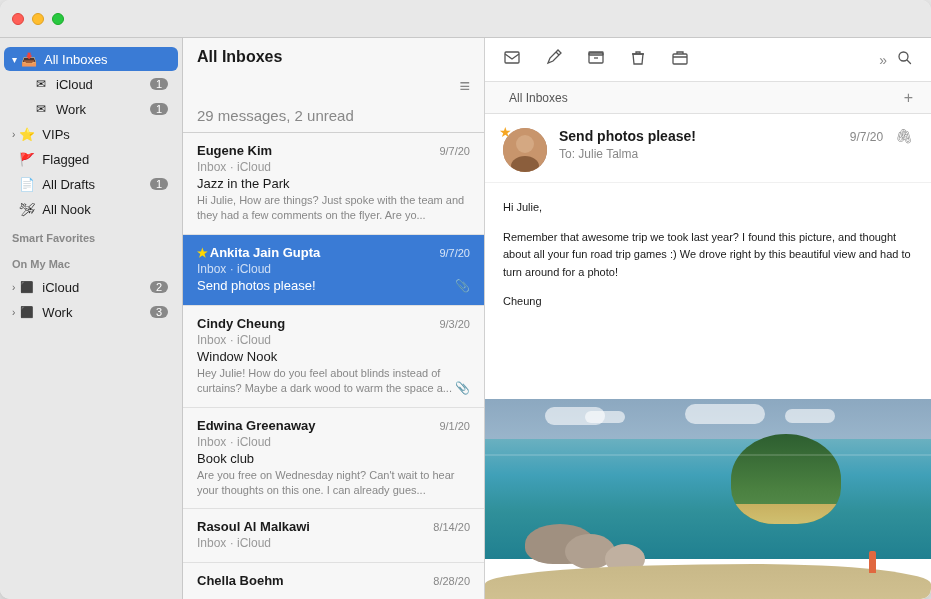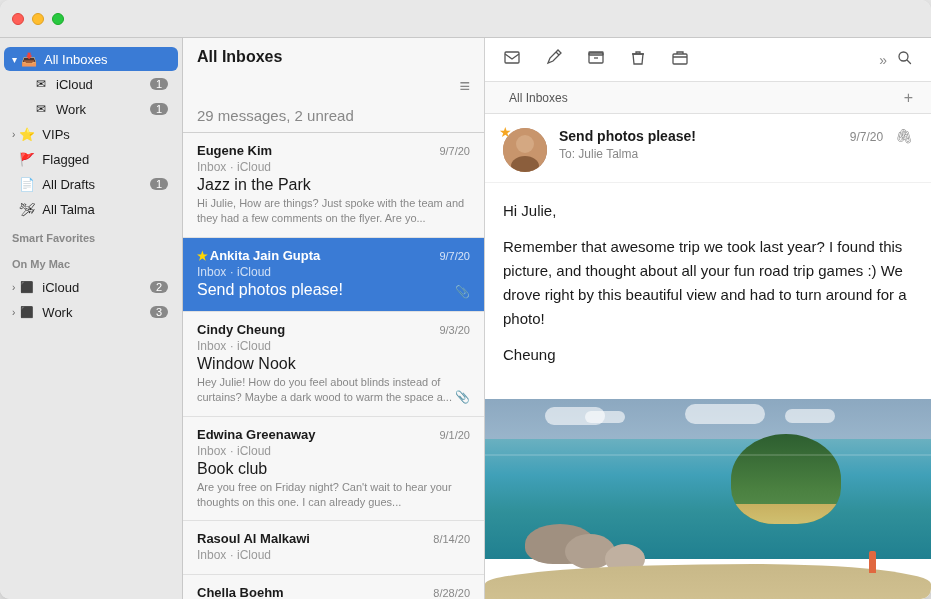--- a/index.html
+++ b/index.html
@@ -206,21 +206,21 @@
     .message-date {
       font-size: 11px;
       color: #888;
     }
 
     .message-item.selected .message-date {
       color: rgba(255,255,255,0.8);
     }
 
     .message-subject {
-      font-size: 16px;
+      font-size: 13px;
       color: #1a1a1a;
       margin-bottom: 2px;
       white-space: nowrap;
       overflow: hidden;
       text-overflow: ellipsis;
     }
 
     .message-item.selected .message-subject {
       color: white;
     }
@@ -359,21 +359,21 @@
 
     .reading-attach {
       font-size: 14px;
       color: #888;
     }
 
     .reading-body {
       padding: 16px 18px;
       flex: 1;
       overflow-y: auto;
-      font-size: 15px;
+      font-size: 11px;
       line-height: 1.6;
       color: #1a1a1a;
     }
 
     .reading-body p {
       margin-bottom: 12px;
     }
 
     
     .scene {
@@ -508,21 +508,21 @@
       <div class="sidebar-item">
         <span class="chevron" style="visibility:hidden">›</span>
         <span class="icon">📄</span>
         <span class="label">All Drafts</span>
         <span class="badge">1</span>
       </div>
 
       <div class="sidebar-item">
         <span class="chevron" style="visibility:hidden">›</span>
         <span class="icon">🛩</span>
-        <span class="label">All Talma</span>
+        <span class="label">All Nook</span>
       </div>
 
       <div class="sidebar-section-label">Smart Favorites</div>
       <div class="sidebar-section-label">On My Mac</div>
 
       <div class="sidebar-item">
         <span class="chevron">›</span>
         <span class="icon" style="font-size:11px;color:#5a9fd4;">⬛</span>
         <span class="label">iCloud</span>
         <span class="badge">2</span>
@@ -584,21 +584,21 @@
   </div>
           <div class="message-item">
     <div class="message-item-header">
       <div class="message-sender">
         Edwina Greenaway
       </div>
       <div class="message-date">9/1/20</div>
     </div>
     <div class="message-meta">Inbox · iCloud</div>
     <div class="message-subject">Book club</div>
-    <div class="message-preview">Are you free on Friday night? Can't wait to hear your thoughts on this one. I can already gues...</div>
+    <div class="message-preview">Are you free on Wednesday night? Can't wait to hear your thoughts on this one. I can already gues...</div>
 
   </div>
           <div class="message-item">
     <div class="message-item-header">
       <div class="message-sender">
         Rasoul Al Malkawi
       </div>
       <div class="message-date">8/14/20</div>
     </div>
     <div class="message-meta">Inbox · iCloud</div>

